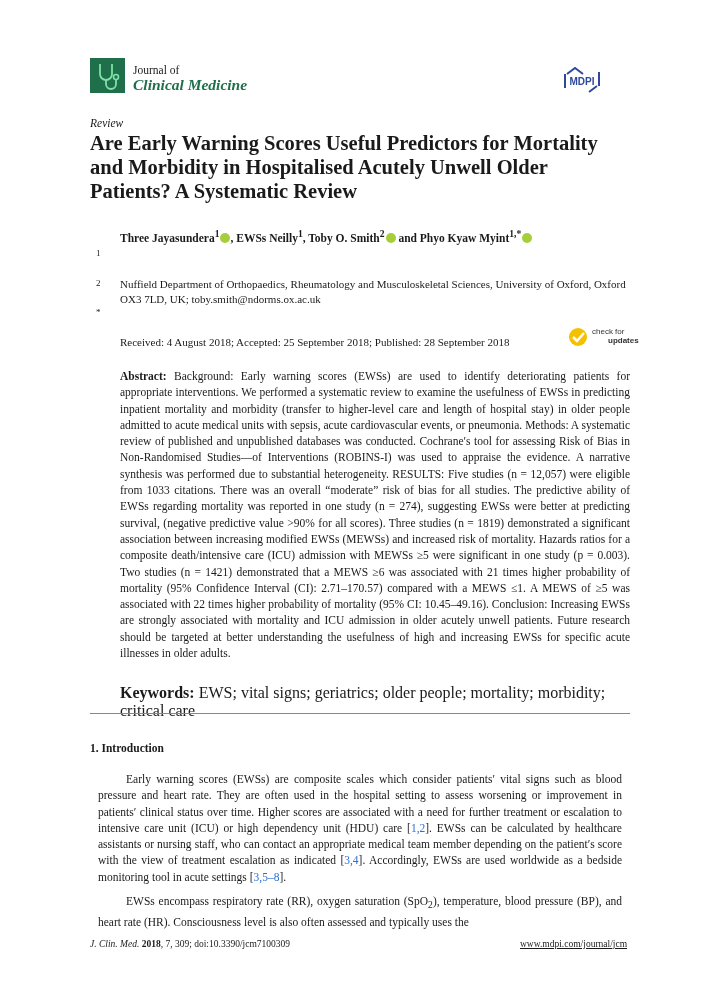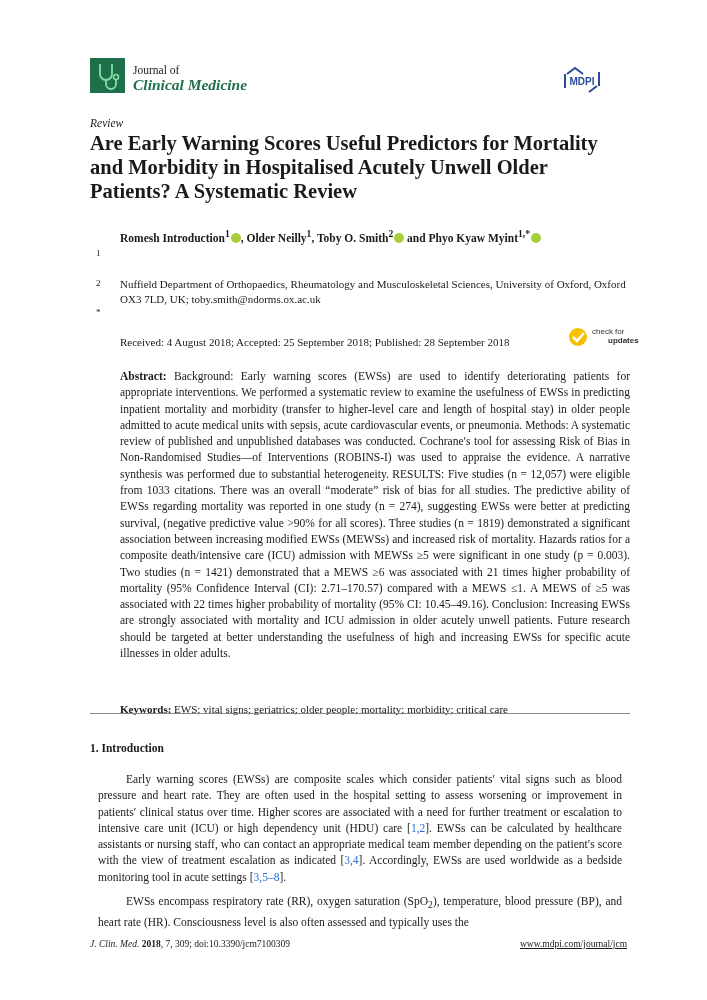--- a/index.html
+++ b/index.html
@@ -11,21 +11,21 @@
   .mdpi{left:563px;top:66px;width:38px;height:28px;}
   .type{left:90px;top:117px;font-size:11.5px;font-style:italic;}
   .title{left:90px;top:131px;width:540px;font-size:20.5px;font-weight:bold;line-height:24px;}
   .authors{left:120px;top:228px;font-size:11.5px;font-weight:bold;}
   .orcid{display:inline-block;width:10px;height:10px;border-radius:50%;background:#a6ce39;vertical-align:-1px;margin-left:1px;}
   .aff{left:120px;width:510px;font-size:11px;line-height:14.5px;}
   .aff-n{position:absolute;left:-24px;font-size:9px;top:-1px;}
   .dates{left:120px;top:336px;font-size:11px;}
   .check{left:568px;top:327px;width:75px;height:20px;}
   .abstract{left:120px;top:368px;width:510px;font-size:11.5px;line-height:16.3px;text-align:justify;}
-  .keywords{left:120px;top:703px;width:510px;font-size:11px;}
+  .keywords{left:120px;top:684px;width:510px;font-size:16px;}
   .rule{left:90px;top:713px;width:540px;height:1px;background:#888;}
   .sec{left:90px;top:742px;font-size:11.5px;font-weight:bold;}
   .intro{left:90px;top:763px;width:540px;font-size:11.5px;line-height:16.3px;text-align:justify;}
   .intro p{margin:8px;text-indent:28px;}
   .cite{color:#2a6fd6;}
   .footer-l{left:90px;top:939px;font-size:9.5px;}
   .footer-r{left:520px;top:939px;font-size:9.5px;text-decoration:underline;}
 </style>
 </head>
 <body>
@@ -45,21 +45,21 @@
       <path d="M18 26 L26 20 L34 26" stroke="#2d4a9a" stroke-width="0" fill="none"></path>
       <path d="M2 8 v14 M36 6 v14 M34 20 L26 26" stroke="#2d4a9a" stroke-width="2" fill="none"></path>
       <text x="19" y="19" text-anchor="middle" font-family="Liberation Sans, sans-serif" font-size="10" font-weight="bold" fill="#2d4a9a">MDPI</text>
     </svg>
 </div>
 
 <div class="abs type">Review</div>
 <div class="abs title">Are Early Warning Scores Useful Predictors for Mortality and Morbidity in Hospitalised Acutely Unwell Older Patients? A Systematic Review</div>
 
 <div class="abs authors">
-  <span>Romesh Introduction</span><sup>1</sup><span class="orcid"></span><span>, </span><span>Older Neilly</span><sup>1</sup><span>, </span><span>Toby O. Smith</span><sup>2</sup><span class="orcid"></span><span> and </span><span>Phyo Kyaw Myint</span><sup>1,*</sup><span class="orcid"></span>
+  <span>Three Jayasundera</span><sup>1</sup><span class="orcid"></span><span>, </span><span>EWSs Neilly</span><sup>1</sup><span>, </span><span>Toby O. Smith</span><sup>2</sup><span class="orcid"></span><span> and </span><span>Phyo Kyaw Myint</span><sup>1,*</sup><span class="orcid"></span>
 </div>
 
 <div class="abs aff" style="top:247px;"><span class="aff-n">1</span></div>
 <div class="abs aff" style="top:277px;"><span class="aff-n">2</span><span>Nuffield Department of Orthopaedics, Rheumatology and Musculoskeletal Sciences, University of Oxford, Oxford OX3 7LD, UK; toby.smith@ndorms.ox.ac.uk</span></div>
 <div class="abs aff" style="top:306px;"><span class="aff-n">*</span></div>
 
 <div class="abs dates">Received: 4 August 2018; Accepted: 25 September 2018; Published: 28 September 2018</div>
 <div class="abs check">
   <svg width="20" height="20" viewBox="0 0 20 20" style="position:absolute;left:0;top:0">
       <circle cx="10" cy="10" r="9" fill="#f5c000"></circle>

